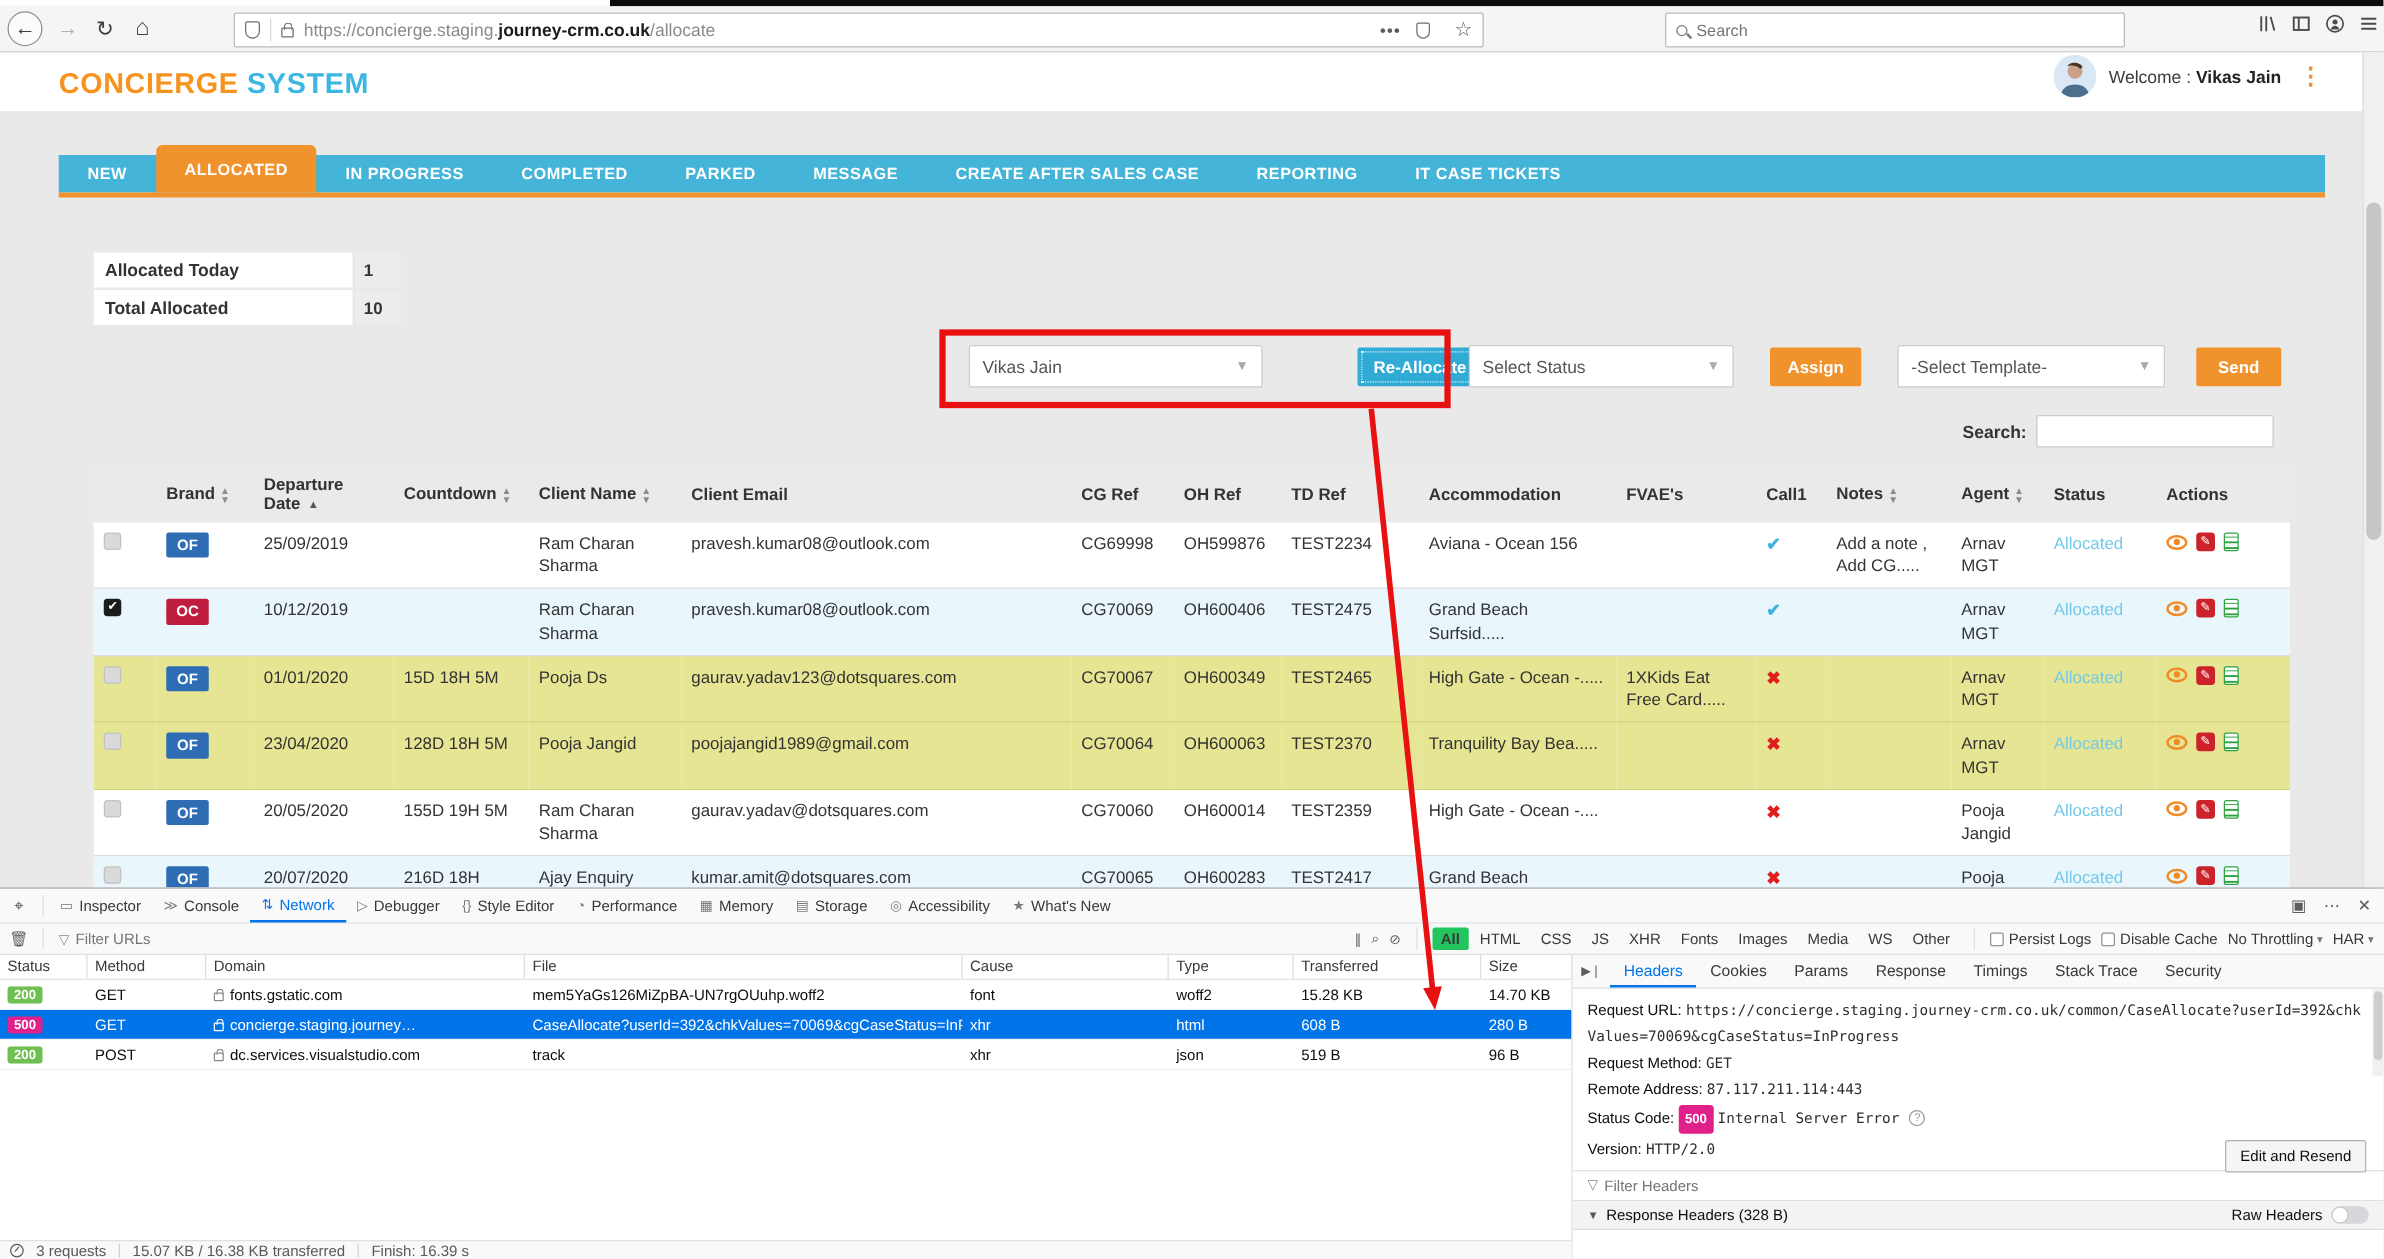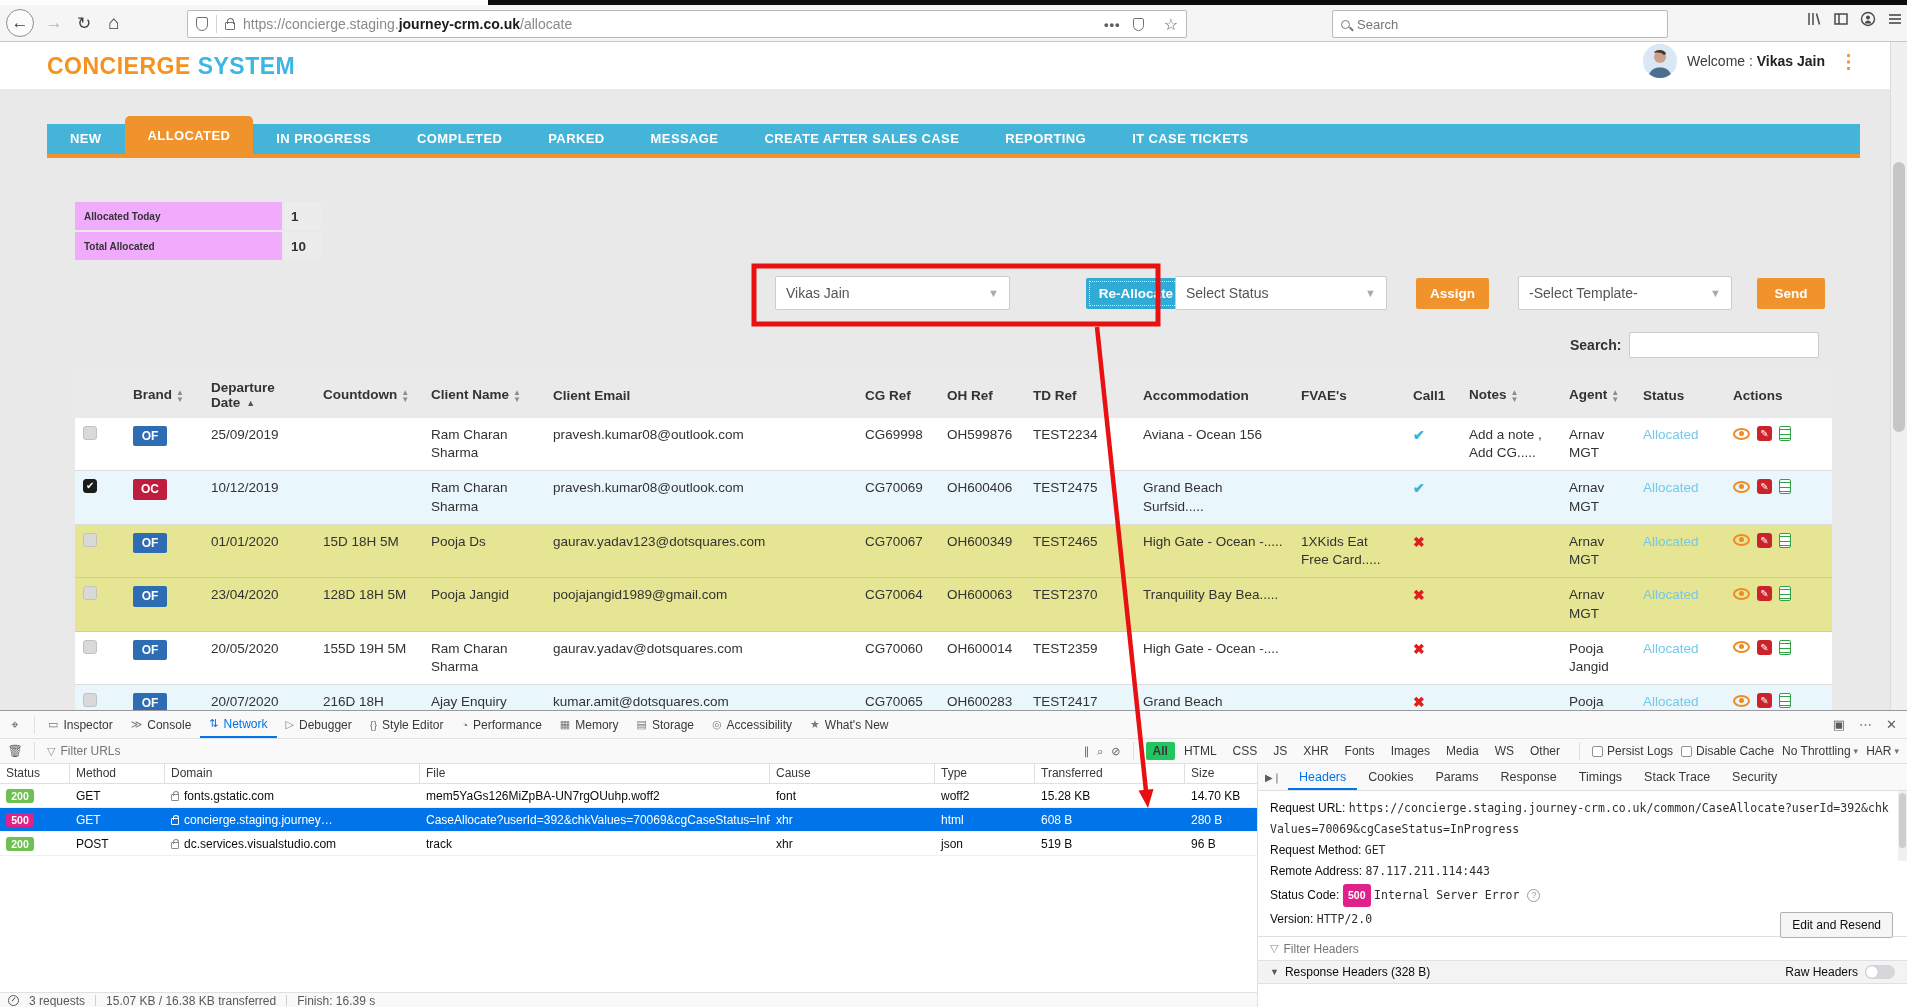--- a/index.html
+++ b/index.html
@@ -23,21 +23,21 @@
   .shield-ic { width:12px; height:14px; border:1.5px solid #6f6f74; border-radius:2px 2px 6px 6px; margin-right:8px; }
   .sep-v { width:1px; height:18px; background:#d5d5d8; margin-right:8px; }
   .lock-ic { width:10px; height:8px; border:1.5px solid #6f6f74; border-radius:1px; position:relative; margin-right:8px; margin-top:4px;}
   .lock-ic::before { content:""; position:absolute; left:1px; top:-5px; width:5px; height:5px;
     border:1.5px solid #6f6f74; border-bottom:none; border-radius:4px 4px 0 0; }
   .url-text { font-size:14px; color:#8a8a8e; white-space:nowrap; overflow:hidden; flex:1; }
   .url-text b { color:#1b1b1d; font-weight:600; }
   .url-actions { display:flex; align-items:center; gap:12px; color:#5d5d61; }
   .dots-ic { font-size:13px; letter-spacing:1px; font-weight:bold; }
   .star-ic { font-size:16px; }
-  .fx-search { position:absolute; left:1332px; top:5px; width:336px; height:28px; background:#fff;
+  .fx-search { position:absolute; left:1332px; top:5px; width:368px; height:28px; background:#fff;
     border:1px solid #b9b9be; border-radius:2px; display:flex; align-items:center; padding:0 8px; gap:7px; }
   .mag-ic { width:9px; height:9px; border:1.6px solid #7a7a7e; border-radius:50%; position:relative; flex:none;}
   .mag-ic::after { content:""; position:absolute; left:7px; top:7px; width:5px; height:1.6px; background:#7a7a7e; transform:rotate(45deg); }
   .fx-search input { border:none; outline:none; font-size:13px; color:#333; width:260px; background:transparent; font-family:"Liberation Sans",sans-serif;}
   .chrome-right { position:absolute; right:4px; top:6px; display:flex; gap:11px; align-items:center; color:#4a4a4e; }
   .chrome-right svg { display:block; }
 
   
   .app-header { position:absolute; top:42px; left:0; width:1907px; height:47px; background:#fff; }
   .logo { position:absolute; left:47px; top:11px; font-size:23px; font-weight:bold; letter-spacing:.5px; }
@@ -52,21 +52,21 @@
   .page { position:absolute; top:89px; left:0; width:1907px; height:621px; background:#e9e9e9; overflow:hidden; }
   .nav-tabs { position:absolute; left:47px; top:31px; width:1813px; height:38px; display:flex; align-items:flex-end; }
   .nav-bar-bg { position:absolute; left:0; bottom:4px; width:100%; height:30px; background:#44b4d8; }
   .nav-underline { position:absolute; left:0; bottom:0; width:100%; height:4px; background:#f0932d; }
   .tab { position:relative; z-index:2; height:30px; line-height:30px; margin-bottom:4px; padding:0 23px;
     color:#fff; font-size:13px; font-weight:bold; letter-spacing:.4px; white-space:nowrap; }
   .tab.active { background:#f0932d; height:38px; line-height:40px; margin-bottom:4px; border-radius:5px 5px 0 0; }
 
   .stats { position:absolute; left:75px; top:113px; }
   .stat-row { display:flex; margin-bottom:2px; }
-  .stat-label { width:207px; height:28px; background:#f0abfc; font-size:10px; font-weight:bold; color:#333;
+  .stat-label { width:207px; height:28px; background:#ffffff; font-size:14px; font-weight:bold; color:#333;
     display:flex; align-items:center; padding-left:9px; margin-right:2px; }
   .stat-value { width:37px; height:28px; background:#ececec; font-size:13.5px; font-weight:bold; color:#333;
     display:flex; align-items:center; padding-left:7px; }
 
   .select { position:absolute; height:34px; background:#fff; border:1px solid #ccc; border-radius:2px;
     font-size:14px; color:#555; display:flex; align-items:center; padding:0 10px; justify-content:space-between; }
   .select .caret { color:#aaa; font-size:11px; }
   .sel-agent { left:775px; top:187px; width:235px; }
   .sel-status { left:1175px; top:187px; width:212px; }
   .sel-template { left:1518px; top:187px; width:214px; }

